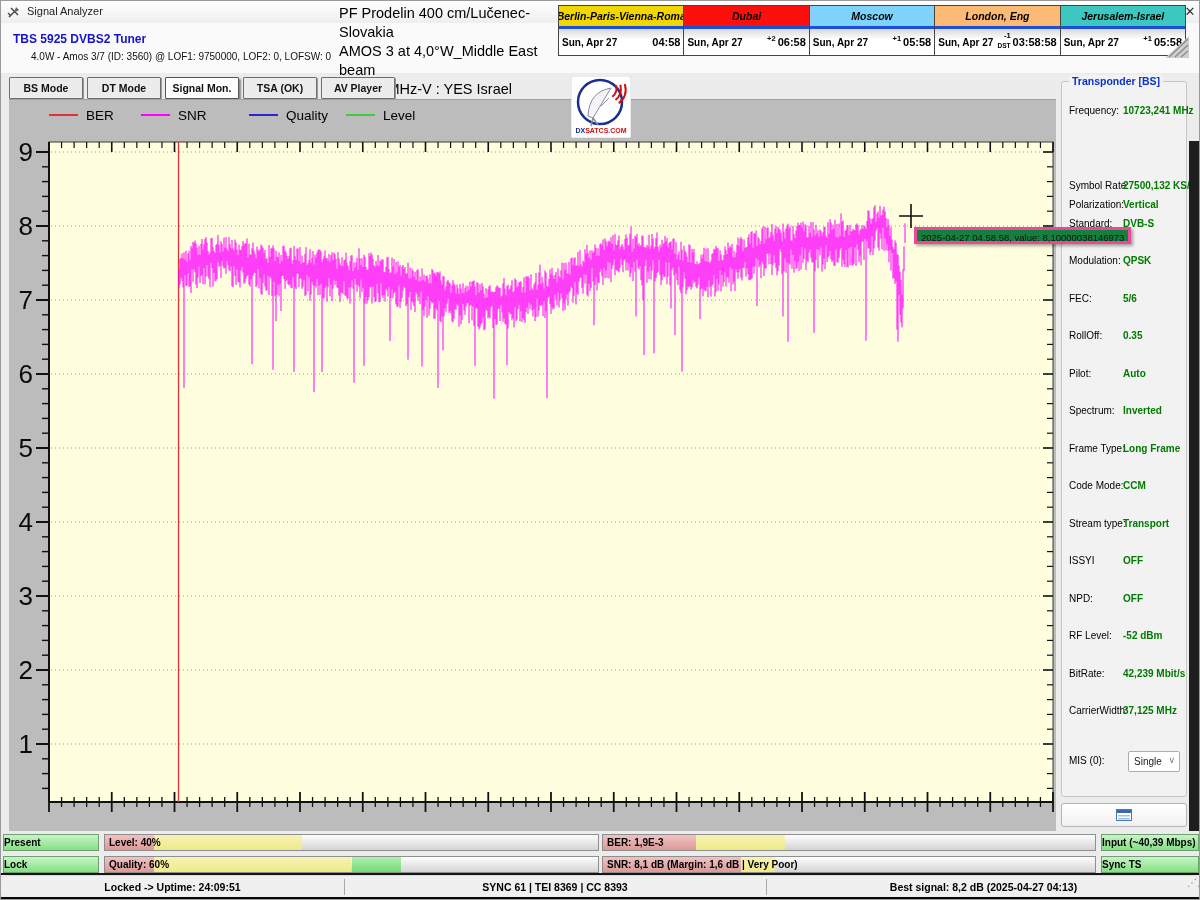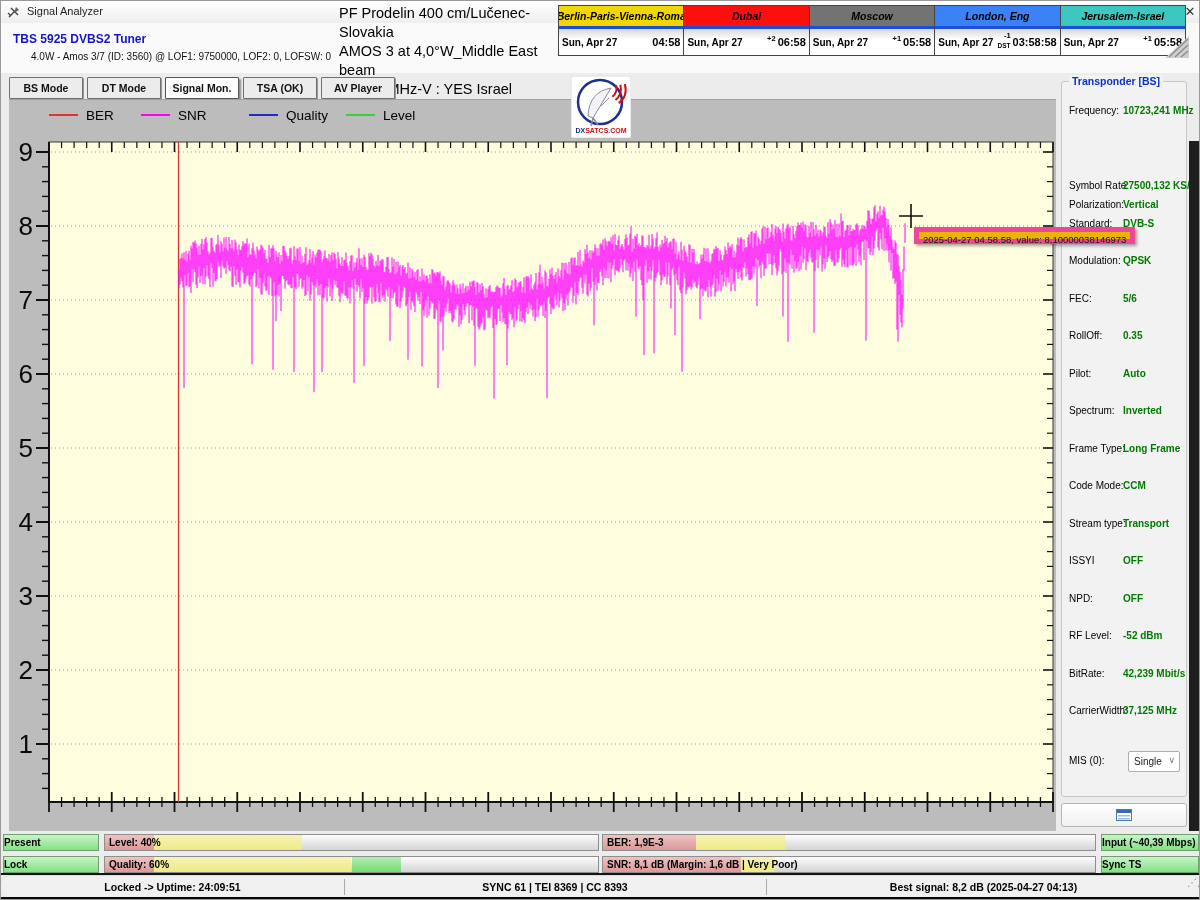--- a/index.html
+++ b/index.html
@@ -42,22 +42,22 @@
     border-top:1px solid #a0a0a0;}
   .legend{position:absolute;left:0;top:6px;height:18px;}
   .legend-item{position:absolute;top:0;height:18px;display:flex;align-items:center;}
   .legend-line{width:29px;height:2px;display:inline-block;}
   .legend-label{font-size:13.5px;color:#000;margin-left:8px;}
   .chart-svg{position:absolute;left:0;top:0;}
   .ylabel{position:absolute;width:28px;text-align:right;font-size:26px;color:#0a0a0a;line-height:32px;}
   
   .logo{position:absolute;left:570px;top:75px;width:60px;height:62px;}
   
-  .tooltip{position:absolute;left:913px;top:226px;height:17px;background:#eab308;
-    border:5px solid #ec4899;font-size:9.5px;color:#111;padding:2px 4px;white-space:nowrap;
+  .tooltip{position:absolute;left:913px;top:226px;height:17px;background:#15803d;
+    border:3px solid #ec4899;font-size:9.5px;color:#111;padding:2px 4px;white-space:nowrap;
     box-shadow:2px 2px 3px rgba(0,0,0,.35);z-index:30;}
   .crosshair{position:absolute;left:898px;top:203px;width:24px;height:24px;z-index:31;}
   
   .tp-group{position:absolute;left:1060px;top:80px;width:126px;height:716px;
     border:1px solid #c6c6c6;border-radius:3px;background:#f2f2f2;}
   .tp-title{position:absolute;left:1068px;top:74px;font-size:10.5px;font-weight:bold;color:#0a32c8;
     background:#f2f2f2;padding:0 3px;z-index:2;}
   .tp-row{position:absolute;left:1068px;width:116px;height:14px;}
   .tp-label{position:absolute;left:0;top:0;font-size:10px;color:#000;}
   .tp-value{position:absolute;left:54px;top:0;font-size:10px;font-weight:bold;color:#007a00;white-space:nowrap;}
@@ -135,31 +135,31 @@
         <div class="clock-head" style="background: rgb(251, 16, 12);">Dubai</div>
         <div class="clock-row">
           <span class="clock-date">Sun, Apr 27</span>
           <span class="clock-mid">
             <span class="clock-off">+2</span>
           </span>
           <span class="clock-time">06:58</span>
         </div>
       </div>
       <div class="clock-col">
-        <div class="clock-head" style="background: #737373;">Moscow</div>
+        <div class="clock-head" style="background: #7dd3fc;">Moscow</div>
         <div class="clock-row">
           <span class="clock-date">Sun, Apr 27</span>
           <span class="clock-mid">
             <span class="clock-off">+1</span>
           </span>
           <span class="clock-time">05:58</span>
         </div>
       </div>
       <div class="clock-col">
-        <div class="clock-head" style="background: #3b82f6; text-align: center;">London, Eng</div>
+        <div class="clock-head" style="background: #fdba74; text-align: center;">London, Eng</div>
         <div class="clock-row">
           <span class="clock-date">Sun, Apr 27</span>
           <span class="clock-mid">
             <span class="clock-off">-1</span>
             <span class="clock-dst">DST</span>
           </span>
           <span class="clock-time">03:58:58</span>
         </div>
       </div>
       <div class="clock-col">

